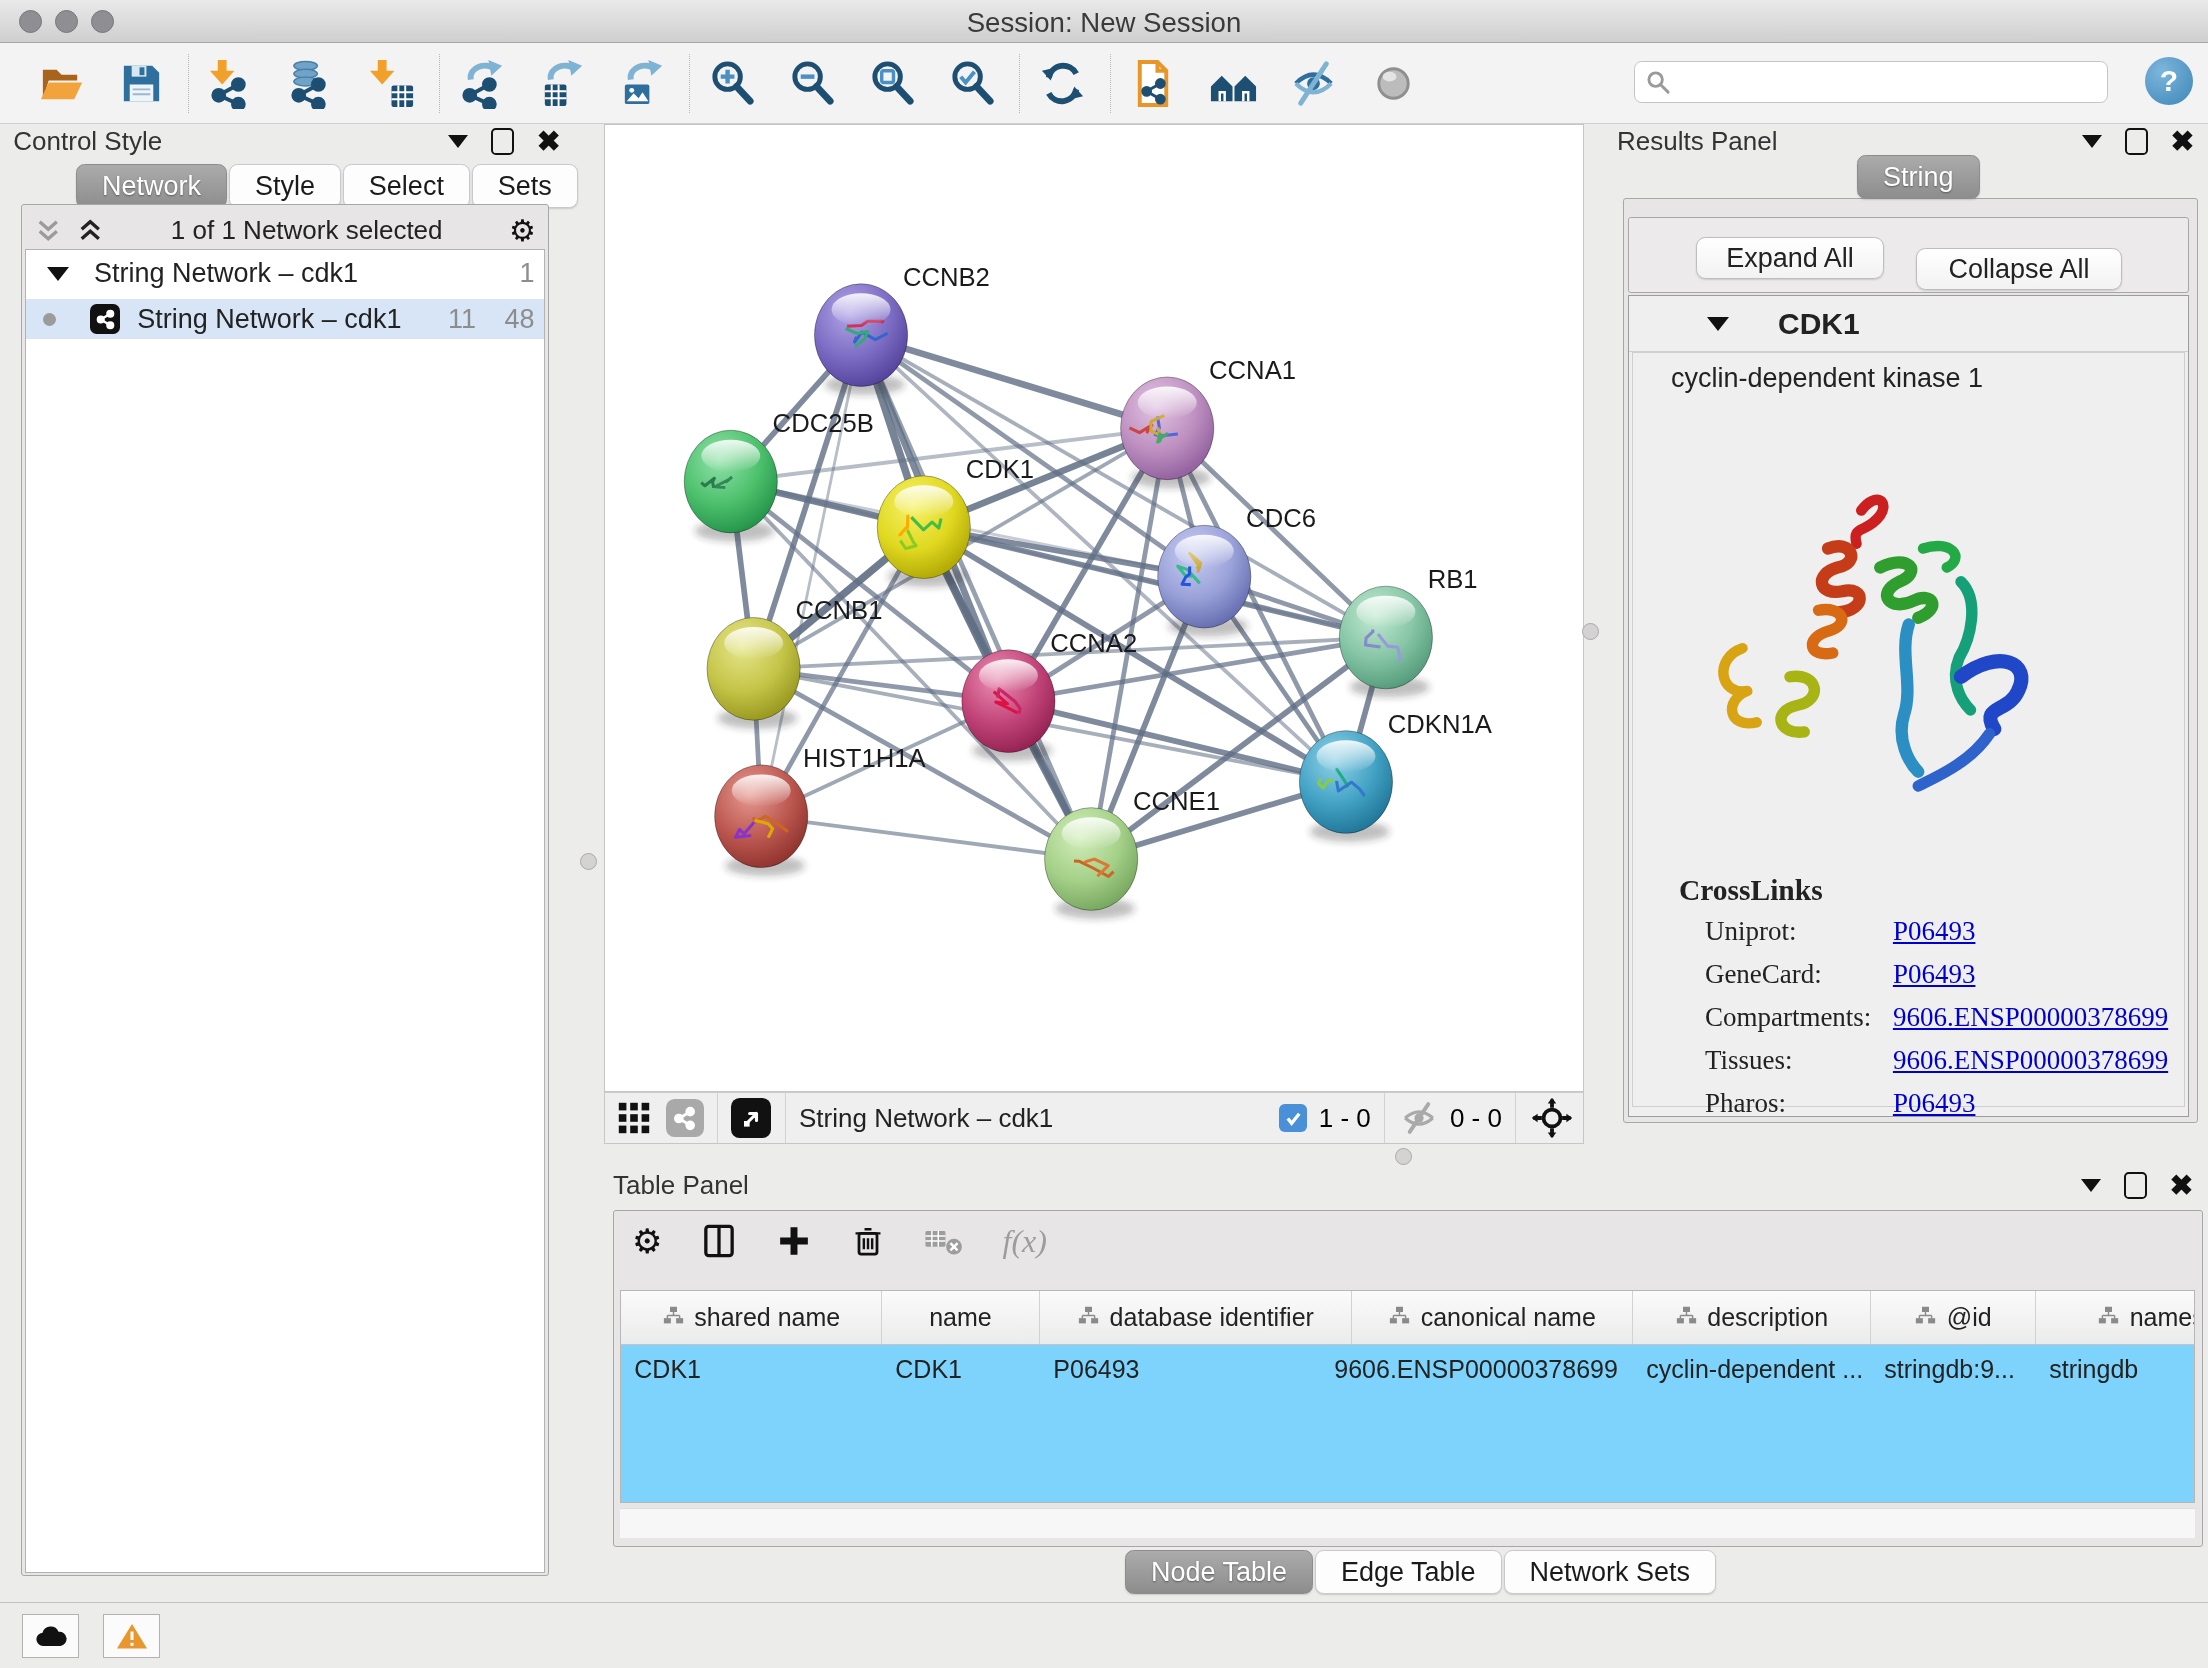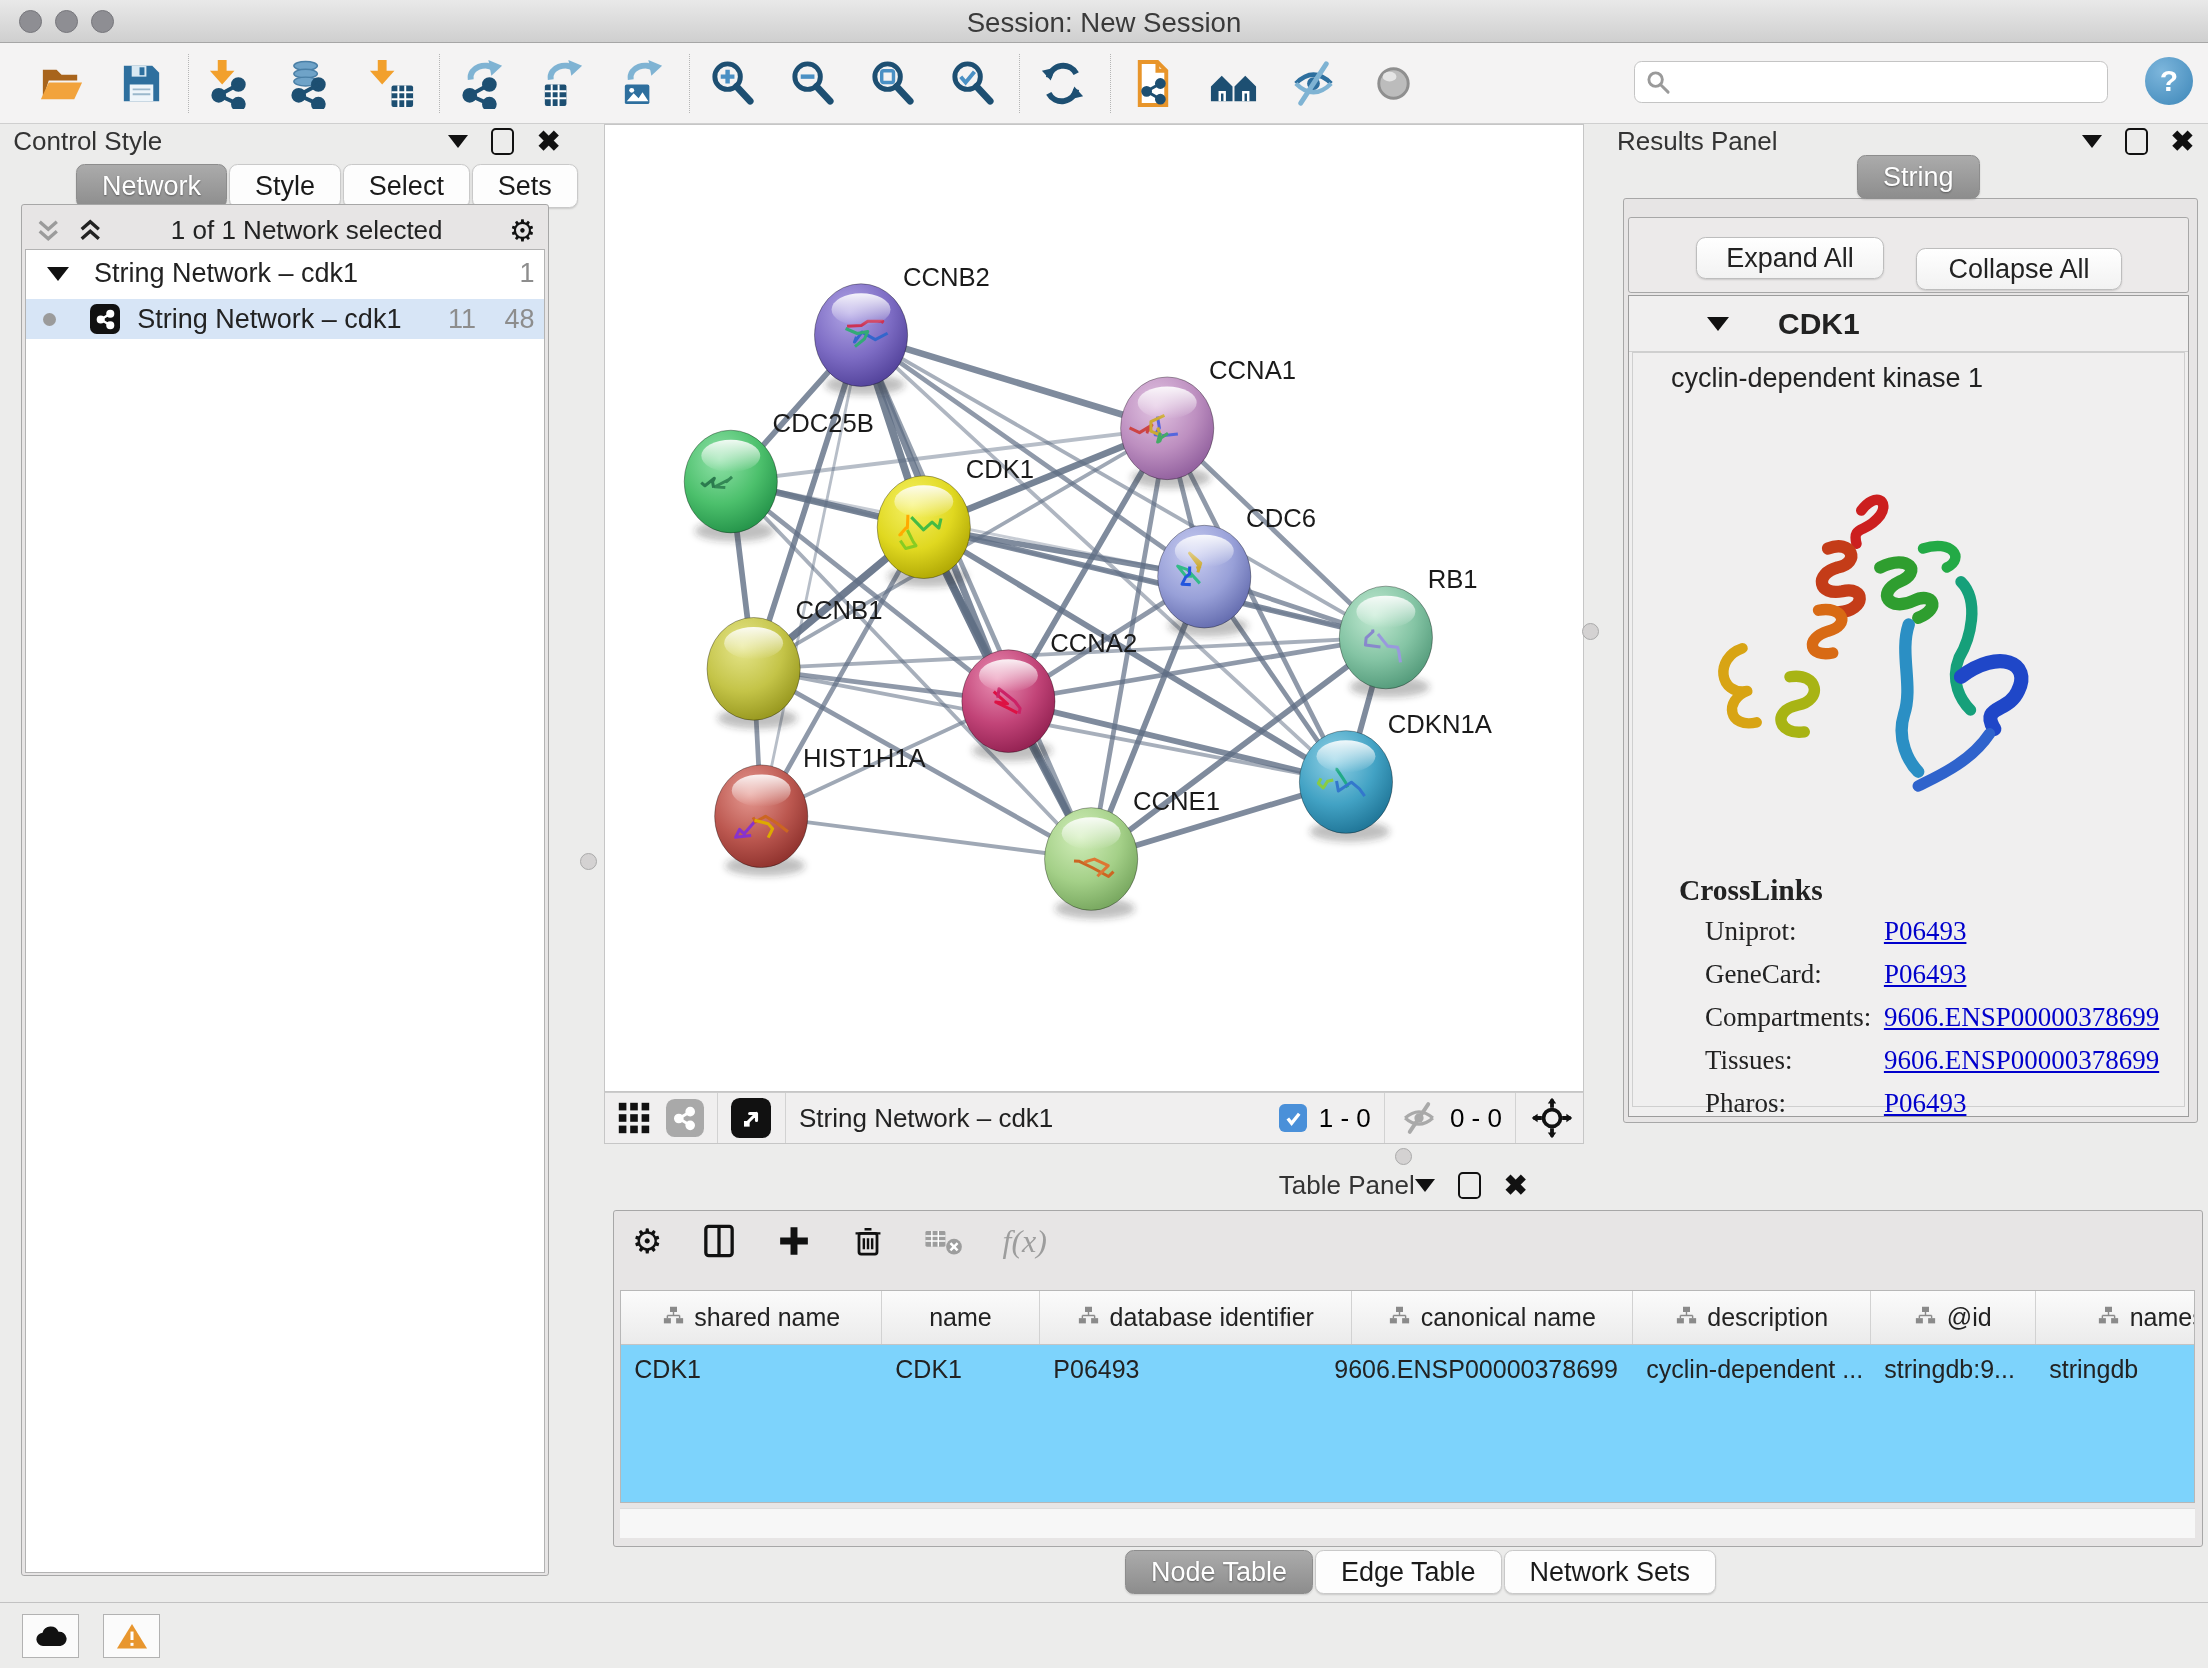--- a/index.html
+++ b/index.html
@@ -45,21 +45,21 @@
   #net-canvas{left:604px;top:124px;width:980px;height:968px;background:#fff;border:1px solid #c6c6c6;box-sizing:border-box;}
   #net-toolbar{left:604px;top:1092px;width:980px;height:52px;background:#f0efef;border:1px solid #c6c6c6;border-top:1px solid #cccccc;
      box-sizing:border-box;display:flex;align-items:center;padding:0 9.5px;}
   .nt-sep{width:0;height:50px;border-left:1px solid #d2d2d2;margin:0 13.3px;}
   .nt-txt{font-size:26px;color:#000000;}
   
   #rp-tab{left:1857px;top:155px;}
   .btn{background:linear-gradient(#ffffff,#f2f2f2);border:1px solid #bdbdbd;border-radius:9.5px;
     font-size:27px;display:flex;align-items:center;justify-content:center;box-shadow:0 1px 1.9px rgba(0,0,0,.15);}
   .serif{font-family:"Liberation Serif",serif;}
-  .xl-row{display:flex;height:43px;align-items:center;}
+  .xl-row{display:flex;height:43px;align-items:center;gap:9px;}
   .xl-label{width:179px;font-size:27px;}
   .xl-link{font-size:27px;color:#0000cc;text-decoration:underline;}
   
   #tp-toolbar{left:632px;top:1221px;display:flex;align-items:center;gap:38px;}
   #node-table{left:620px;top:1290px;width:1575px;height:213px;background:#7dd3fc;border:1px solid #b7b7b7;
      box-sizing:border-box;overflow:hidden;}
   #nt-header{display:flex;height:53px;background:linear-gradient(#fbfbfb,#ebebeb);border-bottom:1px solid #c4c4c4;}
   .th{display:flex;align-items:center;justify-content:center;gap:9.5px;font-size:25px;color:#222;
       border-right:1px solid #d2d2d2;box-sizing:border-box;flex:none;}
   #nt-row{display:flex;height:48px;align-items:center;}
@@ -620,21 +620,21 @@
           <span class="xl-link">9606.ENSP00000378699</span>
         </div>
         <div class="xl-row">
           <span class="xl-label">Pharos:</span>
           <span class="xl-link">P06493</span>
         </div>
       </div>
   </div>
 </div>
 
-<div class="abs" style="left:613px;top:1170px;width:1588px;height:30px;display:flex;align-items:center;justify-content:center;">
+<div class="abs" style="left:613px;top:1170px;width:1588px;height:30px;display:flex;align-items:center;justify-content:space-between;">
   <span class="panel-title">Table Panel</span>
   <span class="win-ctls" style="padding-right:7.6px;">
     <span class="ctl-collapse"></span>
     <span class="ctl-float"></span>
     <span class="ctl-close">✖</span>
   </span>
 </div>
 <div class="abs gray-box" style="left:613px;top:1210px;width:1588px;height:335px;"></div>
 <div id="tp-toolbar" class="abs">
   <span class="glyph" style="font-size:34px;">⚙</span>

